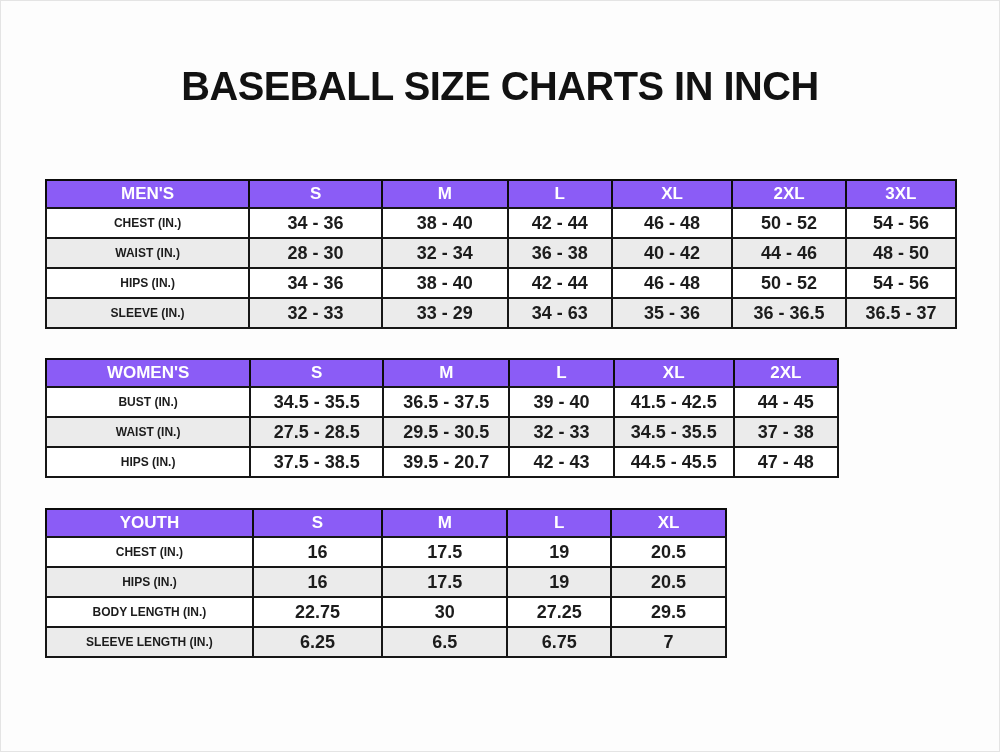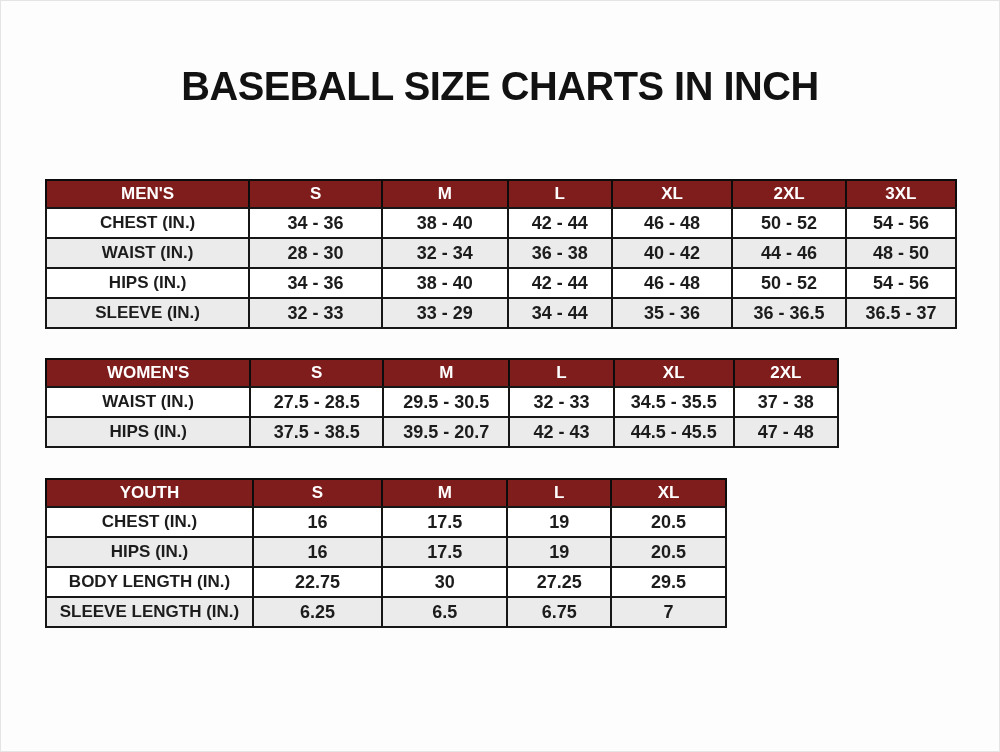--- a/index.html
+++ b/index.html
@@ -36,34 +36,34 @@
 
   .sizetable th, .sizetable td {
     border: 2px solid #161616;
     padding: 0 2px;
     text-align: center;
     font-weight: 700;
     overflow: hidden;
     white-space: nowrap;
   }
   .sizetable th {
-    background: #7f1d1d;
+    background: #8b5cf6;
     color: #ffffff;
     border-color: #0c0c0c;
     border-bottom-color: #161616;
     height: 26px;
     font-size: 17px;
   }
   .sizetable td {
     height: 28px;
     font-size: 18px;
     color: #1c1c1c;
   }
   .sizetable td.rowlabel {
-    font-size: 17px;
+    font-size: 12px;
   }
   .sizetable tbody tr:nth-child(even) td { background: #ebebeb; }
   .sizetable tbody tr:nth-child(odd)  td { background: #ffffff; }
 
   
   .t-mens th:nth-child(1) { width: 22.7%; }
   .t-mens th:nth-child(2) { width: 14.6%; }
   .t-mens th:nth-child(3) { width: 13.8%; }
   .t-mens th:nth-child(4) { width: 11.3%; }
   .t-mens th:nth-child(5) { width: 13.2%; }
@@ -126,40 +126,48 @@
           <td>38 - 40</td>
           <td>42 - 44</td>
           <td>46 - 48</td>
           <td>50 - 52</td>
           <td>54 - 56</td>
         </tr>
         <tr>
           <td class="rowlabel">SLEEVE (IN.)</td>
           <td>32 - 33</td>
           <td>33 - 29</td>
-          <td>34 - 44</td>
+          <td>34 - 63</td>
           <td>35 - 36</td>
           <td>36 - 36.5</td>
           <td>36.5 - 37</td>
         </tr>
       </tbody>
     </table>
   <table class="sizetable t-womens">
       <thead>
         <tr>
           <th>WOMEN'S</th>
           <th>S</th>
           <th>M</th>
           <th>L</th>
           <th>XL</th>
           <th>2XL</th>
         </tr>
       </thead>
       <tbody>
         <tr>
+          <td class="rowlabel">BUST (IN.)</td>
+          <td>34.5 - 35.5</td>
+          <td>36.5 - 37.5</td>
+          <td>39 - 40</td>
+          <td>41.5 - 42.5</td>
+          <td>44 - 45</td>
+        </tr>
+        <tr>
           <td class="rowlabel">WAIST (IN.)</td>
           <td>27.5 - 28.5</td>
           <td>29.5 - 30.5</td>
           <td>32 - 33</td>
           <td>34.5 - 35.5</td>
           <td>37 - 38</td>
         </tr>
         <tr>
           <td class="rowlabel">HIPS (IN.)</td>
           <td>37.5 - 38.5</td>

